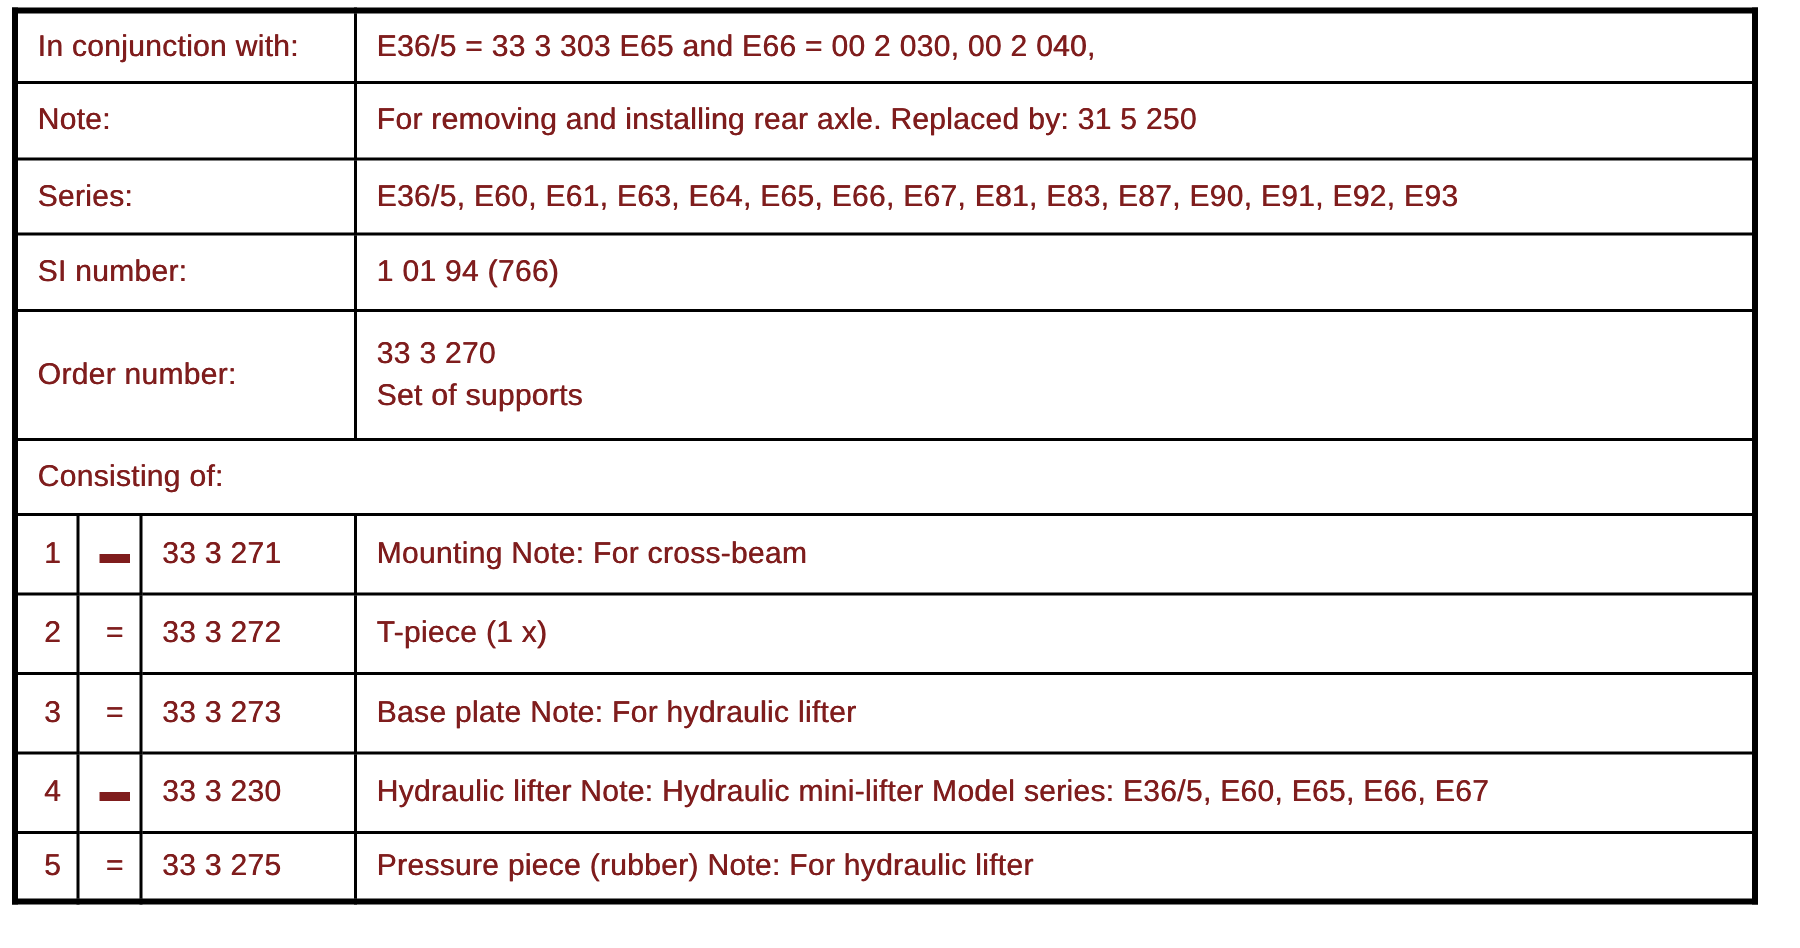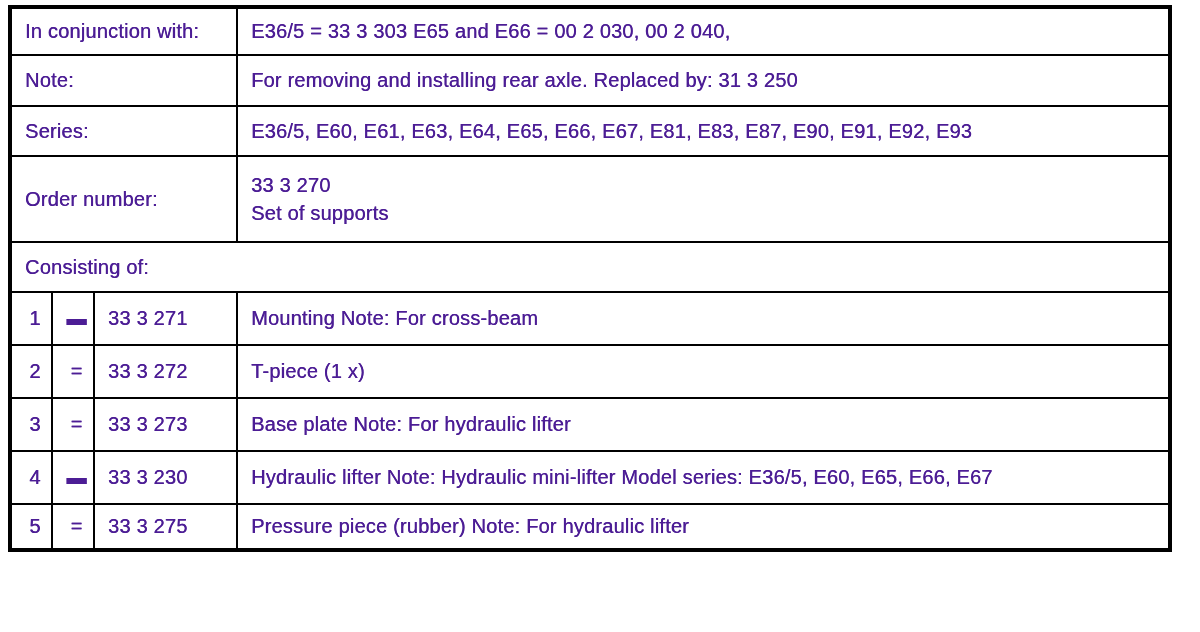--- a/index.html
+++ b/index.html
@@ -18,21 +18,21 @@
     border-collapse: collapse;
     table-layout: fixed;
     width: 1164px;
     margin: 5px 0 0 8px;
     border: 4px solid #000000;
   }
   table.spec-table td {
     border: 2px solid #000000;
     font-family: "Liberation Sans", sans-serif;
     font-size: 20px;
-    color: #4c1d95;
+    color: #7f1d1d;
     vertical-align: middle;
     letter-spacing: 0.2px;
     text-shadow: 0.35px 0 0 currentColor; 
     padding: 0 6px 0 13px;
     overflow: hidden;
     white-space: nowrap;
   }
   
   tr.r-info1  { height: 48px; }
   tr.r-info2  { height: 51px; }
@@ -76,25 +76,29 @@
       <col style="width:143px">
       <col>
     </colgroup>
     <tbody>
       <tr class="r-info1">
         <td colspan="3" class="cell-label">In conjunction with:</td>
         <td class="cell-value">E36/5 = 33 3 303 E65 and E66 = 00 2 030, 00 2 040,</td>
       </tr>
       <tr class="r-info2">
         <td colspan="3" class="cell-label">Note:</td>
-        <td class="cell-value">For removing and installing rear axle. Replaced by: 31 3 250</td>
+        <td class="cell-value">For removing and installing rear axle. Replaced by: 31 5 250</td>
       </tr>
       <tr class="r-info3">
         <td colspan="3" class="cell-label">Series:</td>
         <td class="cell-value">E36/5, E60, E61, E63, E64, E65, E66, E67, E81, E83, E87, E90, E91, E92, E93</td>
+      </tr>
+      <tr class="r-info4">
+        <td colspan="3" class="cell-label">SI number:</td>
+        <td class="cell-value">1 01 94 (766)</td>
       </tr>
       <tr class="r-order">
         <td colspan="3" class="cell-label">Order number:</td>
         <td class="cell-value two-line">
           <div>33 3 270</div>
           <div>Set of supports</div>
         </td>
       </tr>
       <tr class="r-consist">
         <td colspan="4" class="cell-label">Consisting of:</td>

